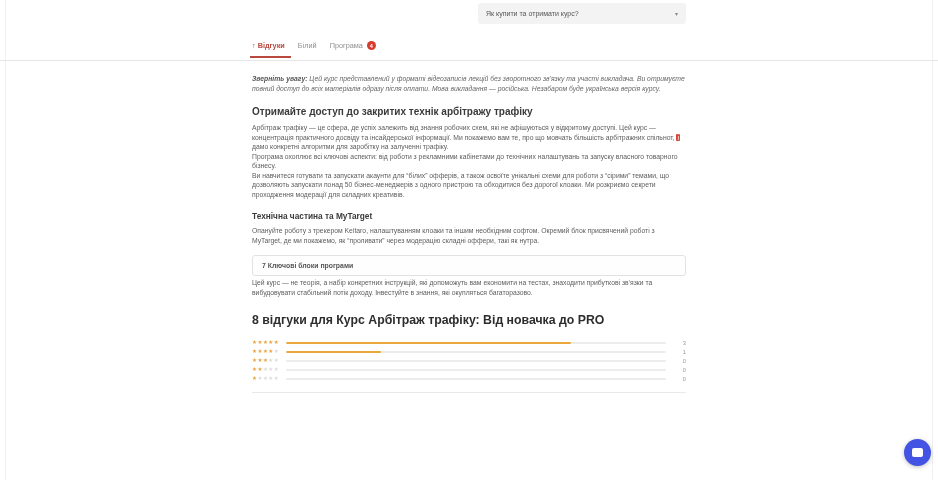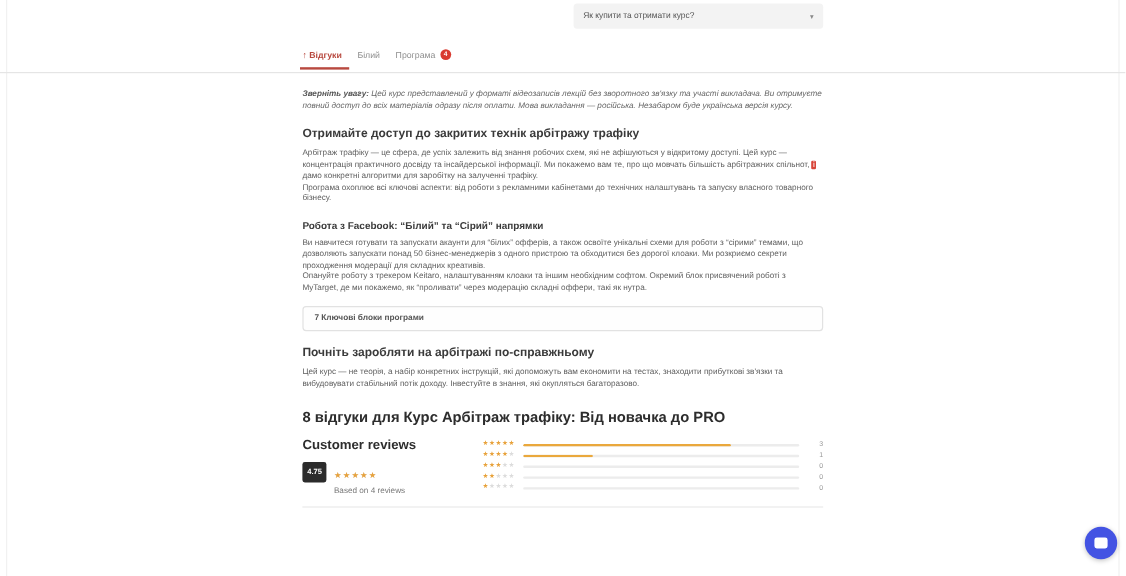--- a/index.html
+++ b/index.html
@@ -101,43 +101,32 @@
 
 <main class="col">
 
   <p class="notice"><b>Зверніть увагу:</b><span> Цей курс представлений у форматі відеозаписів лекцій без зворотного зв'язку та участі викладача. Ви отримуєте повний доступ до всіх матеріалів одразу після оплати. Мова викладання — російська. Незабаром буде українська версія курсу.</span></p>
 
   <h2>Отримайте доступ до закритих технік арбітражу трафіку</h2>
   <p><span>Арбітраж трафіку — це сфера, де успіх залежить від знання робочих схем, які не афішуються у відкритому доступі. Цей курс — концентрація практичного досвіду та інсайдерської інформації. Ми покажемо вам те, про що мовчать більшість арбітражних спільнот, </span><span class="mark">і</span><span> дамо конкретні алгоритми для заробітку на залученні трафіку.</span></p>
 
   <p>Програма охоплює всі ключові аспекти: від роботи з рекламними кабінетами до технічних налаштувань та запуску власного товарного бізнесу.</p>
 
-  <h3>Робота з Facebook: “Білий” та “Сірий” напрямки</h3>
   <p>Ви навчитеся готувати та запускати акаунти для “білих” офферів, а також освоїте унікальні схеми для роботи з “сірими” темами, що дозволяють запускати понад 50 бізнес-менеджерів з одного пристрою та обходитися без дорогої клоаки. Ми розкриємо секрети проходження модерації для складних креативів.</p>
 
+  <h3>Технічна частина та MyTarget</h3>
   <p>Опануйте роботу з трекером Keitaro, налаштуванням клоаки та іншим необхідним софтом. Окремий блок присвячений роботі з MyTarget, де ми покажемо, як “проливати” через модерацію складні оффери, такі як нутра.</p>
 
   <button class="accordion">7 Ключові блоки програми</button>
 
-  <h2>Почніть заробляти на арбітражі по-справжньому</h2>
   <p>Цей курс — не теорія, а набір конкретних інструкцій, які допоможуть вам економити на тестах, знаходити прибуткові зв'язки та вибудовувати стабільний потік доходу. Інвестуйте в знання, які окупляться багаторазово.</p>
 
   <h2 class="reviews-title">8 відгуки для Курс Арбітраж трафіку: Від новачка до PRO</h2>
 
   <div class="cr">
-    <div class="cr-left">
-      <div class="cr-title">Customer reviews</div>
-      <div class="cr-score-row">
-        <span class="score-badge">4.75</span>
-        <span>
-          <span class="stars-wrap"><span>★★★★★</span><span class="stars-fill" style="width: 95%;">★★★★★</span></span>
-          <div class="based-on">Based on 4 reviews</div>
-        </span>
-      </div>
-    </div>
     <div class="cr-right">
         <div class="bd-row">
           <span class="bd-stars"><span style="color: rgb(232, 162, 59);">★</span><span style="color: rgb(232, 162, 59);">★</span><span style="color: rgb(232, 162, 59);">★</span><span style="color: rgb(232, 162, 59);">★</span><span style="color: rgb(232, 162, 59);">★</span></span>
           <span class="bd-track">
             <span class="bd-fill" style="width: 75%;"></span>
           </span>
           <span class="bd-count">3</span>
         </div>
         <div class="bd-row">
           <span class="bd-stars"><span style="color: rgb(232, 162, 59);">★</span><span style="color: rgb(232, 162, 59);">★</span><span style="color: rgb(232, 162, 59);">★</span><span style="color: rgb(232, 162, 59);">★</span><span style="color: rgb(220, 220, 220);">★</span></span>

